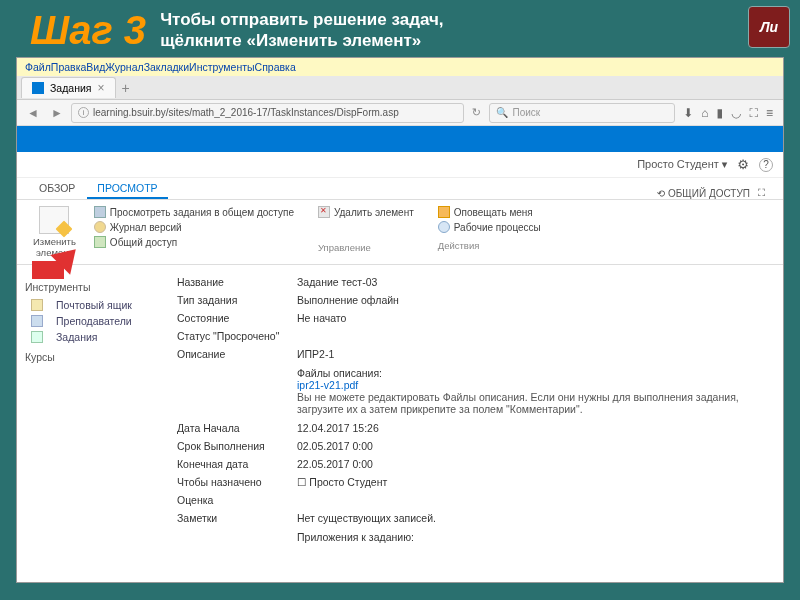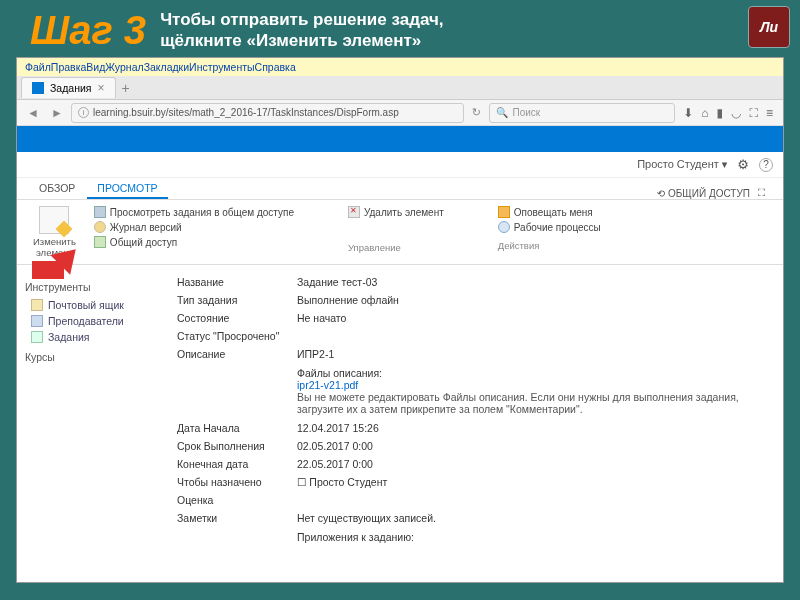--- a/index.html
+++ b/index.html
@@ -32,36 +32,36 @@
 .rib-tab { padding: 3px 10px; color: #555; }
 .rib-tab.active { color: #0078d4; border-bottom: 2px solid #0078d4; }
 .rib-share { display: flex; align-items: center; gap: 8px; color: #555; font-size: 10px; }
 .ribbon-body { display: flex; border-bottom: 1px solid #ddd; padding: 4px 10px; min-height: 60px; }
 .rib-edit { display: flex; flex-direction: column; align-items: center; padding: 2px 6px; gap: 2px; color: #555; font-size: 9.5px; text-align: center; }
 .rib-edit-icon { width: 30px; height: 28px; border: 1px solid #ccc; background: #f8f8f8; position: relative; }
 .rib-edit-icon::after { content: ""; position: absolute; right: -2px; bottom: -2px; width: 12px; height: 12px; background: #f6c244; border-radius: 1px; transform: rotate(45deg); }
 .rib-cols { display: flex; flex-direction: column; gap: 3px; padding: 2px 12px; font-size: 10px; color: #444; }
 .rib-cols .rrow { display: flex; align-items: center; gap: 4px; }
 .rib-group-label { color: #888; font-size: 9.5px; padding-top: 4px; }
-.rib-groups { display: flex; gap: 30px; }
+.rib-groups { display: flex; }
 .ic { width: 12px; height: 12px; display: inline-block; }
 .ic-doc { background: #bfcfe0; border: 1px solid #8aa; }
 .ic-hist { background: #f0d890; border: 1px solid #cb9; border-radius: 50%; }
 .ic-share { background: #cfe6bf; border: 1px solid #8b8; }
 .ic-del { background: #e8e8e8; border: 1px solid #bbb; position: relative; }
 .ic-del::after { content: "✕"; position: absolute; font-size: 8px; color: #c33; top: -1px; left: 1px; }
 .ic-alert { background: #f6b95a; border: 1px solid #d90; }
 .ic-flow { background: #d7e6f5; border: 1px solid #8ac; border-radius: 50%; }
 .red-arrow { position: absolute; left: 26px; top: 262px; width: 0; height: 0; z-index: 5; }
 .red-arrow::before { content: ""; position: absolute; width: 32px; height: 18px; background: #e03131; left: 6px; top: -1px; }
 .red-arrow::after { content: ""; position: absolute; border-left: 14px solid transparent; border-right: 14px solid transparent; border-bottom: 22px solid #e03131; transform: rotate(45deg); left: 28px; top: -16px; }
 .content { display: flex; flex: 1; overflow: hidden; }
 .left-nav { width: 150px; padding: 10px 8px; font-size: 10.5px; color: #333; }
 .left-nav .sec { color: #555; margin: 6px 0 4px; }
-.left-nav .item { display: flex; align-items: center; gap: 5px; padding: 2px 0 2px 6px; color: #446; }
+.left-nav .item { display: flex; align-items: center; gap: 13px; padding: 2px 0 2px 6px; color: #446; }
 .li-ic { width: 12px; height: 12px; }
 .li-mail { background: #f4e8b0; border: 1px solid #cb8; }
 .li-teach { background: #cde; border: 1px solid #9ac; }
 .li-task { background: #dfe; border: 1px solid #9ca; }
 .details { flex: 1; padding: 8px 10px; font-size: 10.5px; color: #333; overflow: hidden; }
 .drow { display: flex; padding: 3px 0; }
 .dlabel { width: 120px; color: #333; }
 .dval { flex: 1; color: #333; }
 .link { color: #0066cc; }
 .muted { color: #555; font-size: 10.5px; }

